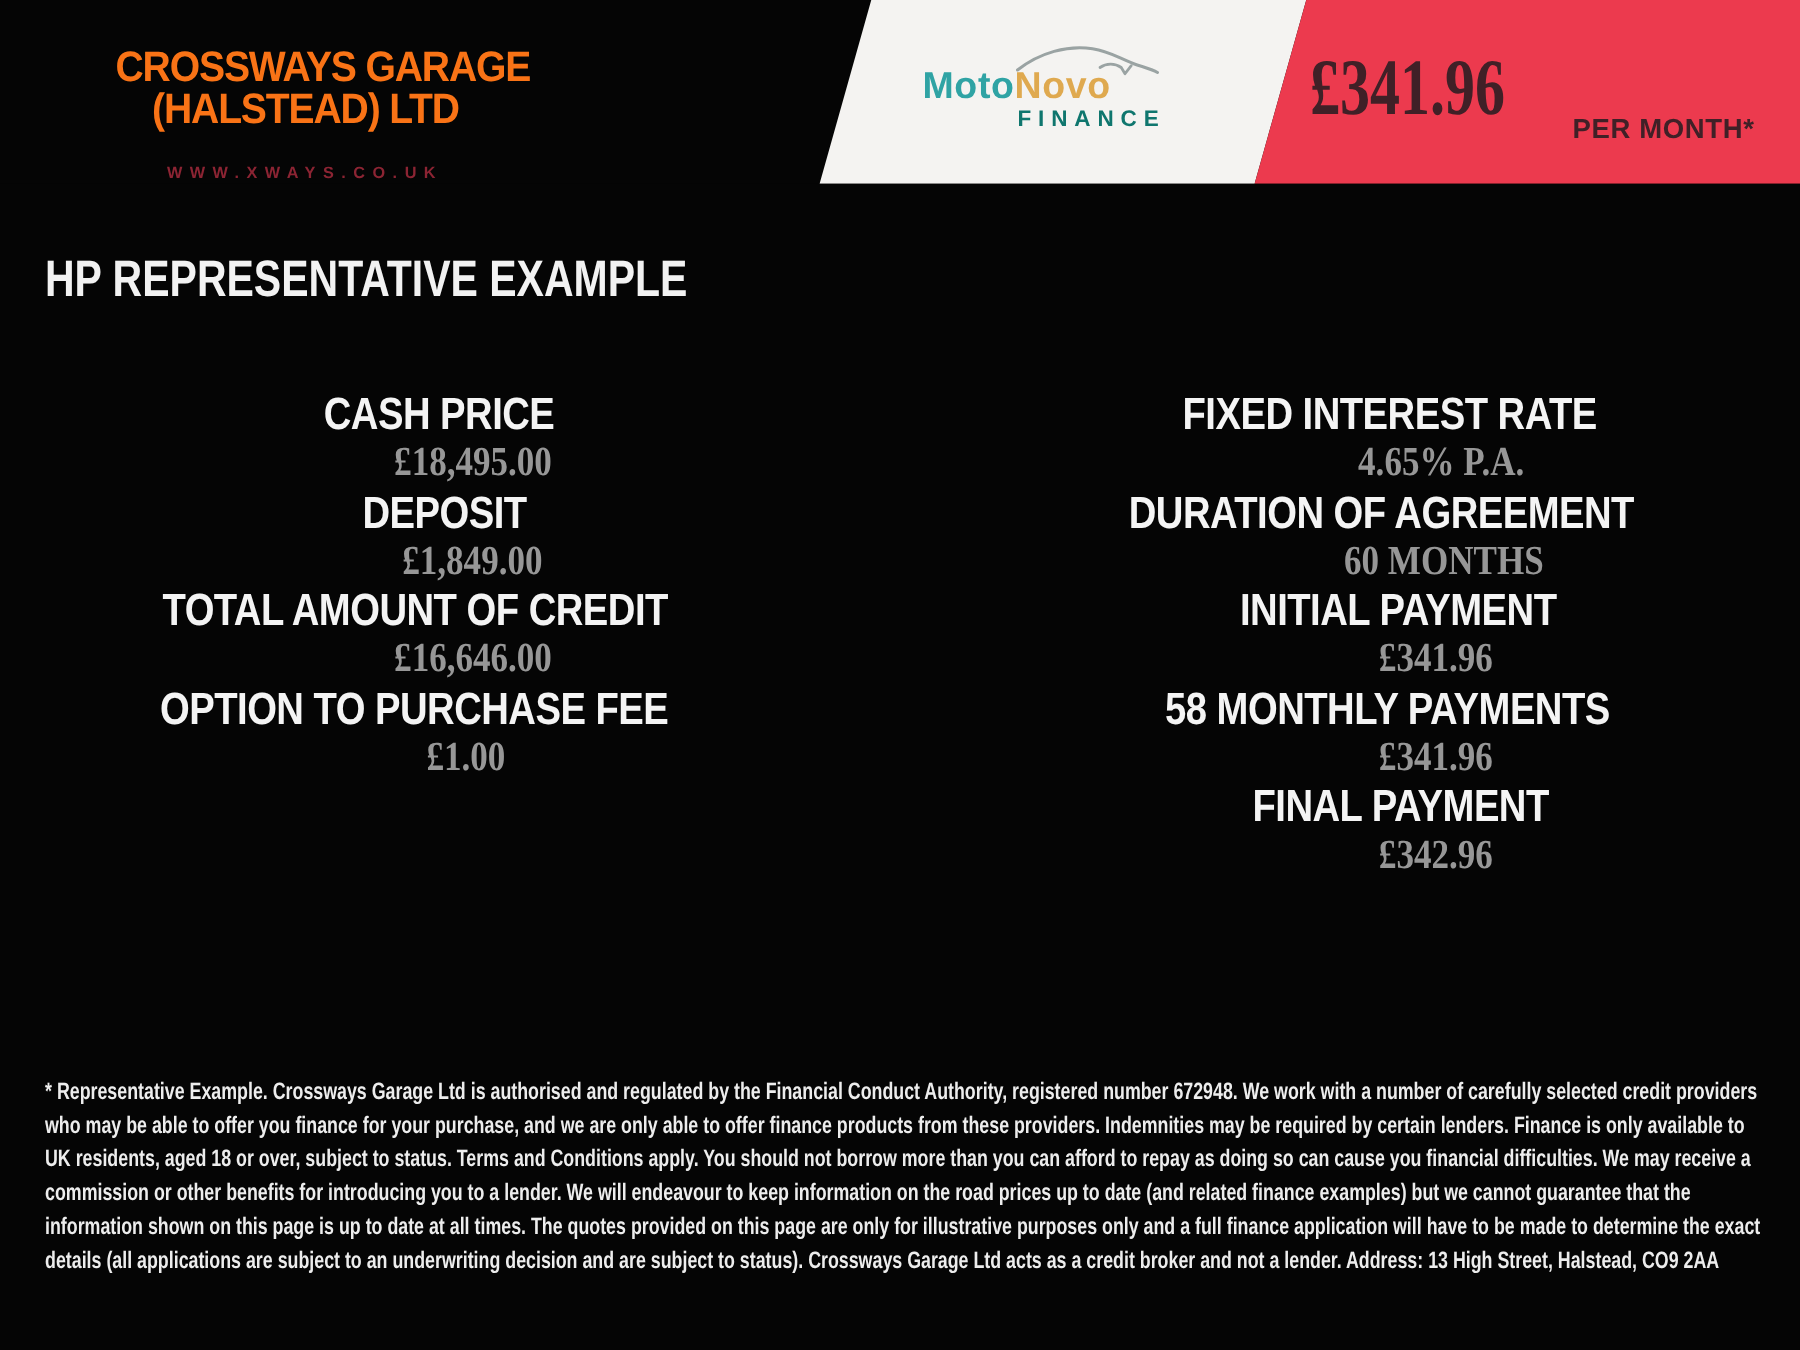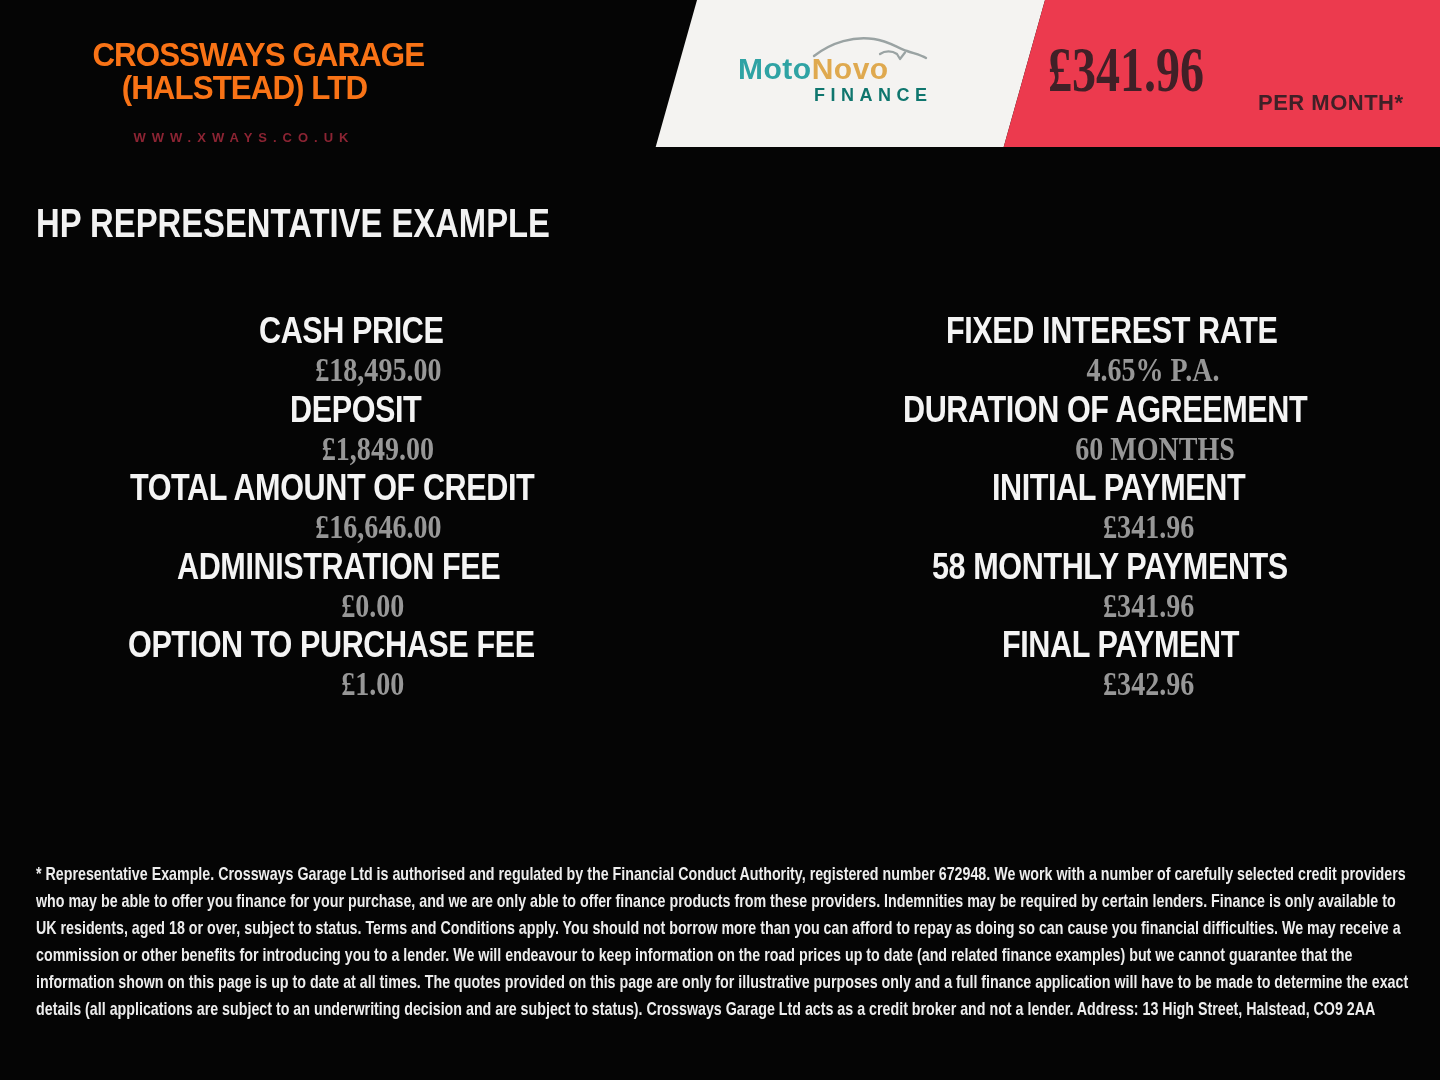--- a/index.html
+++ b/index.html
@@ -120,24 +120,20 @@
     </div>
     <div class="row">
       <span class="lbl">DEPOSIT</span>
       <span class="val">£1,849.00</span>
     </div>
     <div class="row">
       <span class="lbl">TOTAL AMOUNT OF CREDIT</span>
       <span class="val">£16,646.00</span>
     </div>
     <div class="row">
-      <span class="lbl">ADMINISTRATION FEE</span>
-      <span class="val">£0.00</span>
-    </div>
-    <div class="row">
       <span class="lbl">OPTION TO PURCHASE FEE</span>
       <span class="val">£1.00</span>
     </div>
   </div>
 
   <div class="col col-right">
     <div class="row">
       <span class="lbl">FIXED INTEREST RATE</span>
       <span class="val">4.65% P.A.</span>
     </div>

